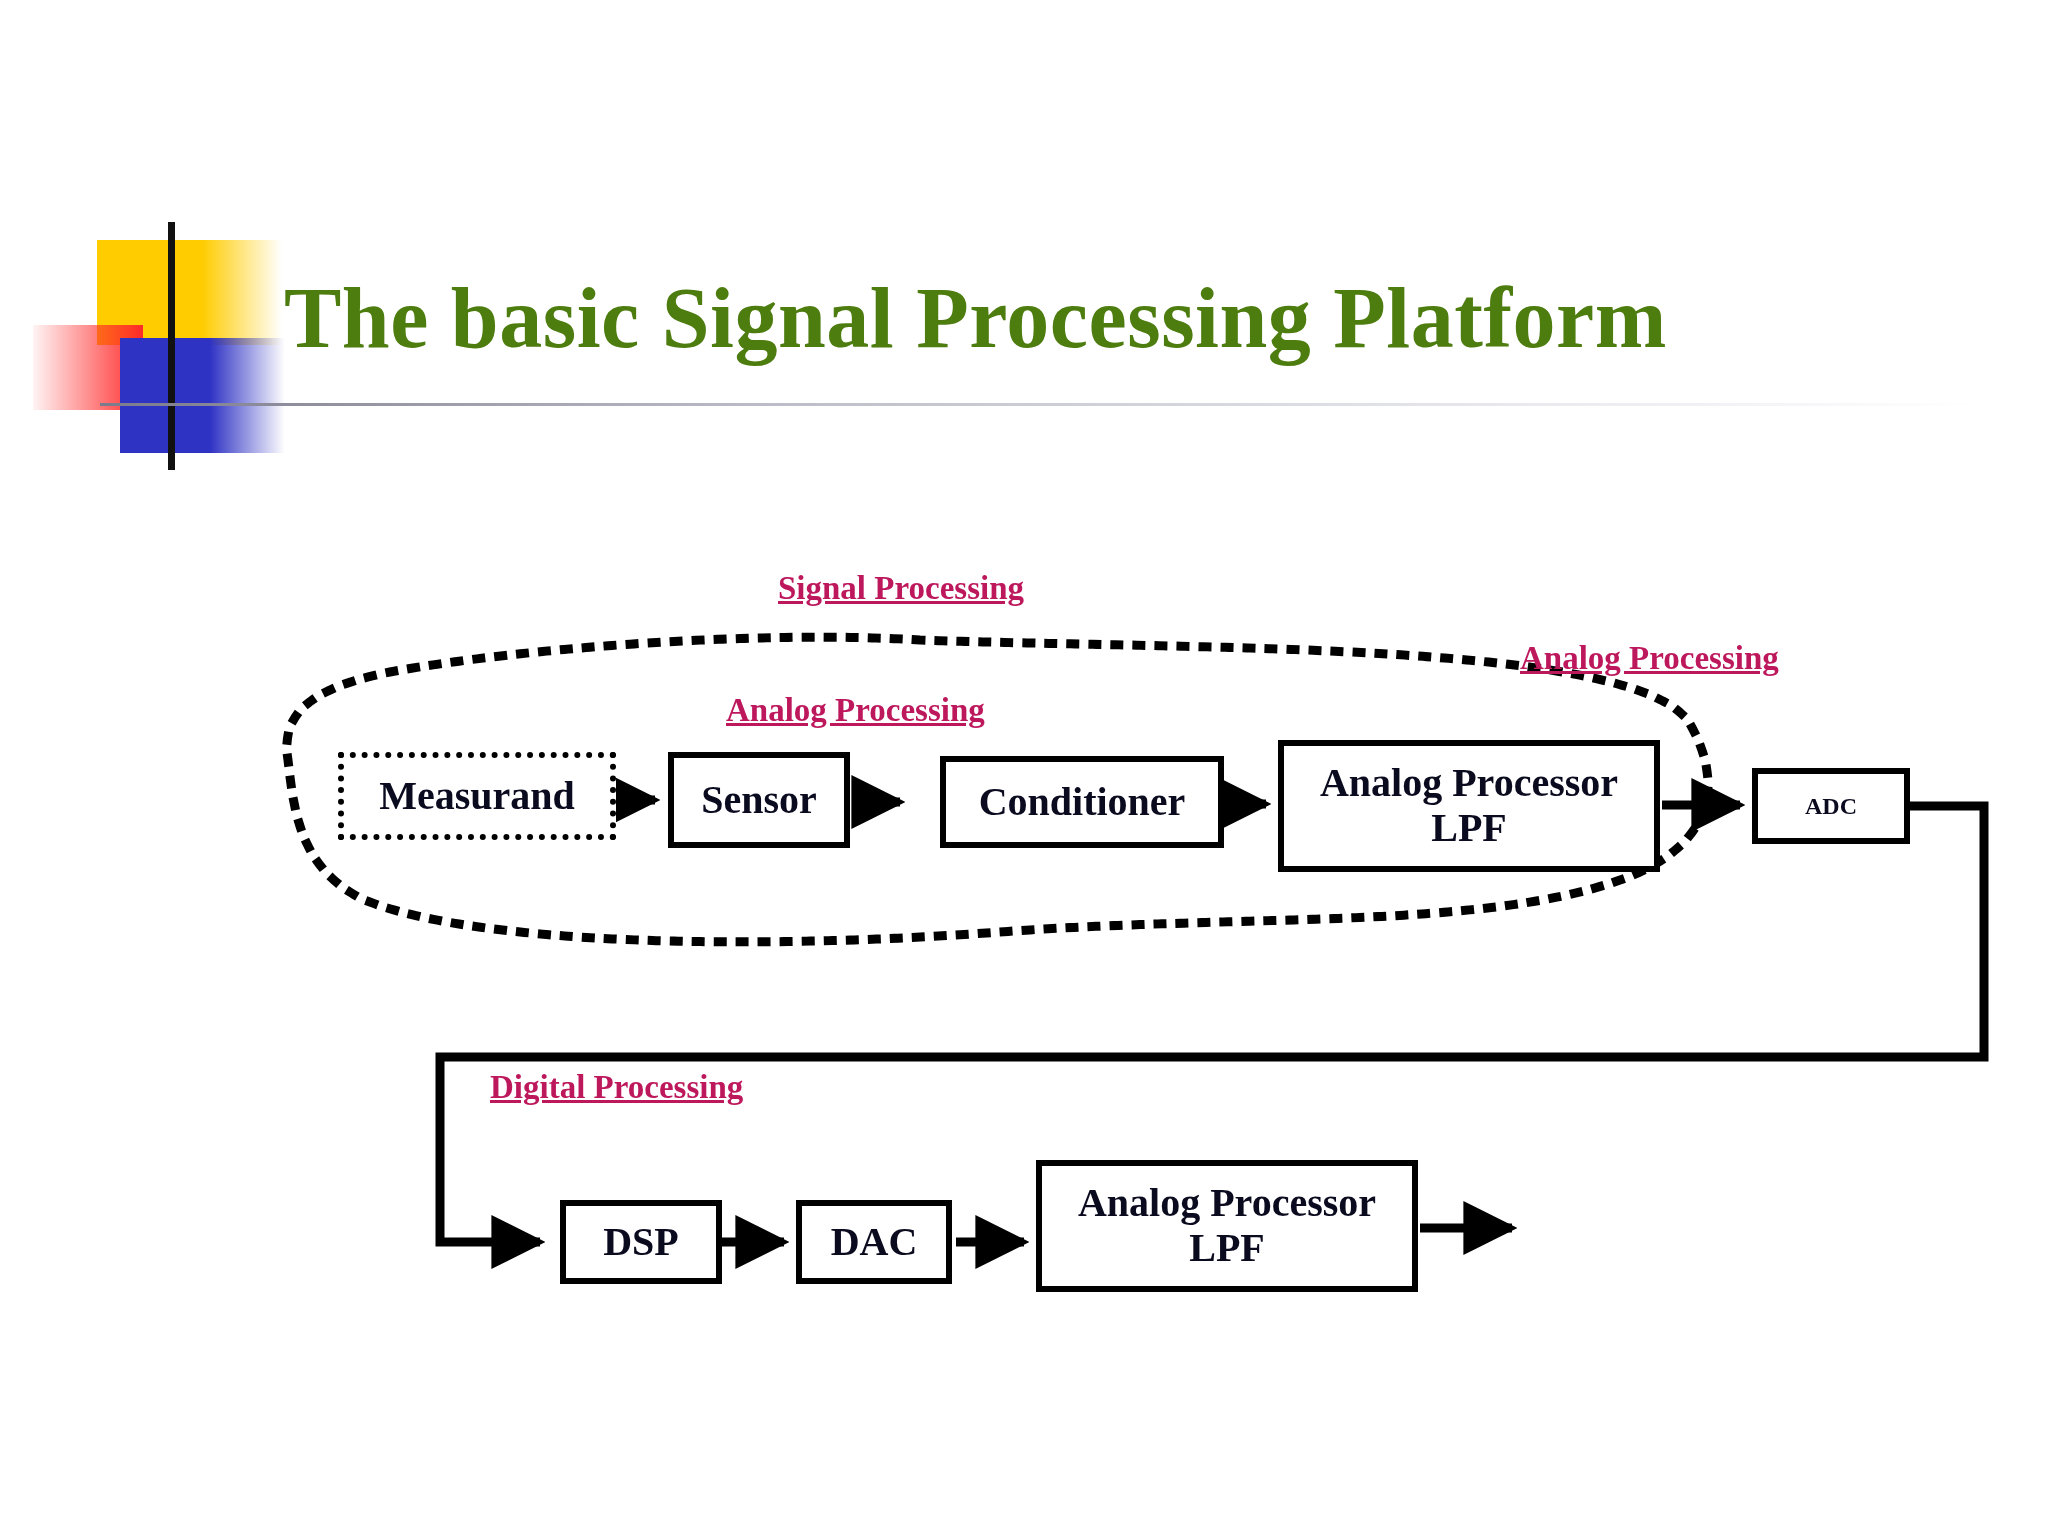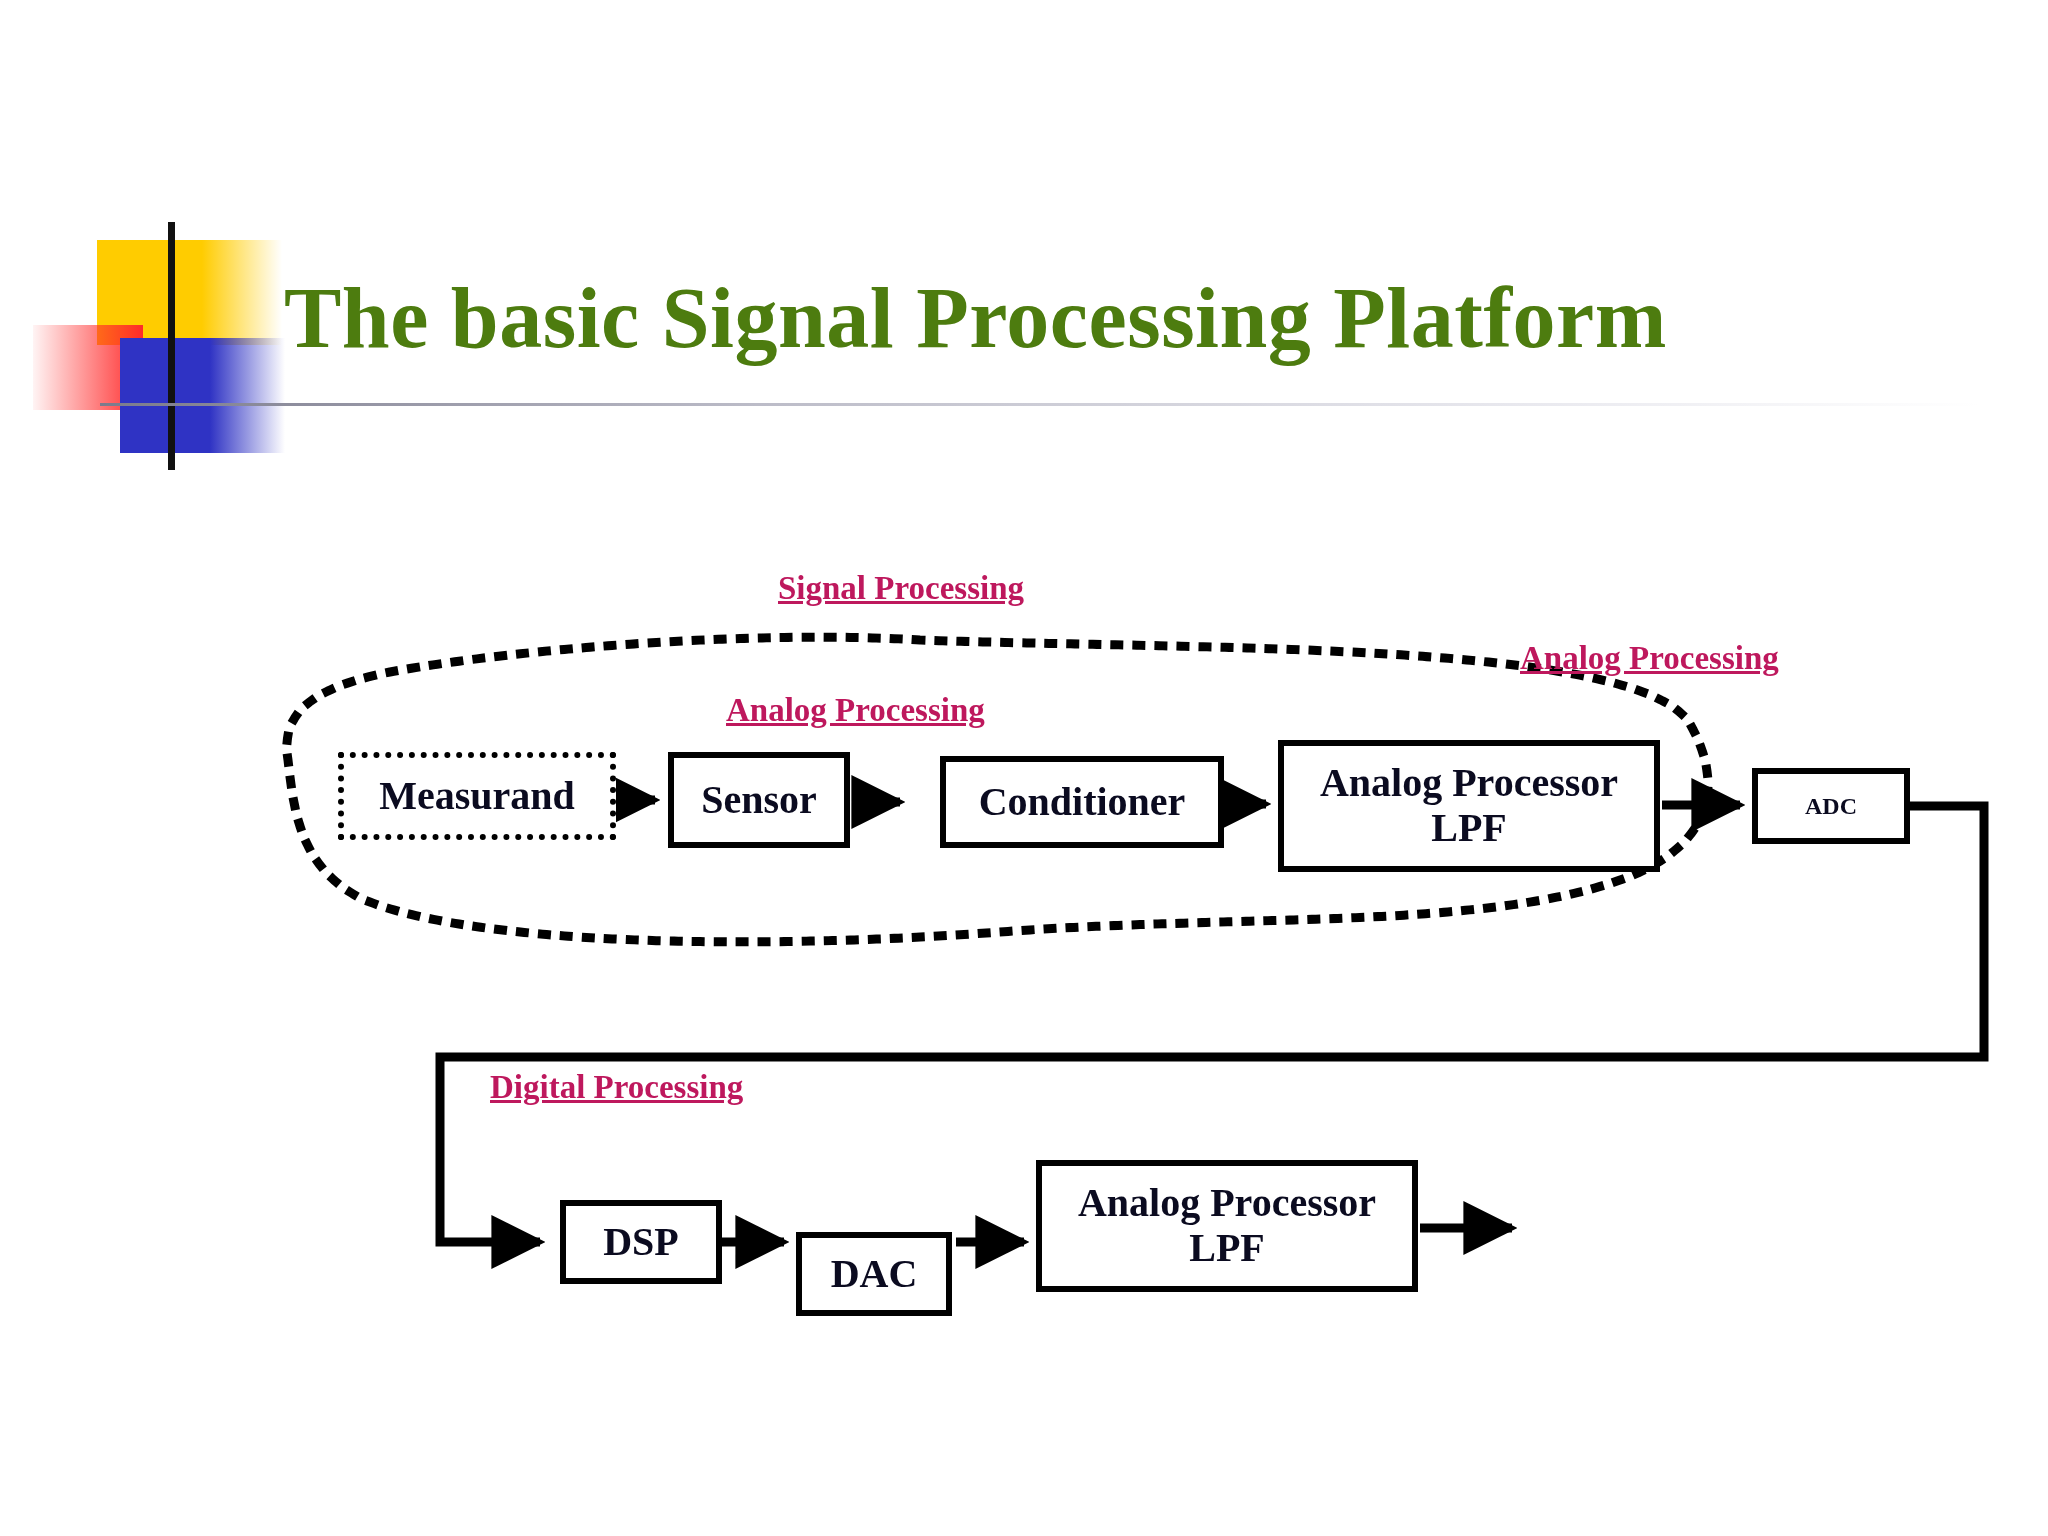--- a/index.html
+++ b/index.html
@@ -134,21 +134,21 @@
     text-decoration: underline;
   }
 
   
   #node-measurand { left: 338px; top: 752px; width: 278px; height: 88px; font-size: 40px; }
   #node-sensor    { left: 668px; top: 752px; width: 182px; height: 96px; font-size: 40px; }
   #node-conditioner { left: 912px; top: 756px; width: 284px; height: 92px; font-size: 40px; margin-left: 28px; }
   #node-analog-lpf-1 { left: 1278px; top: 740px; width: 382px; height: 132px; font-size: 40px; }
   #node-adc { left: 1752px; top: 768px; width: 158px; height: 76px; font-size: 24px; }
   #node-dsp { left: 552px; top: 1200px; width: 162px; height: 84px; font-size: 40px; margin-left: 8px; }
-  #node-dac { left: 796px; top: 1200px; width: 156px; height: 84px; font-size: 40px; margin-top: 32px; }
+  #node-dac { left: 796px; top: 1200px; width: 156px; height: 84px; font-size: 40px; }
   #node-analog-lpf-2 { left: 1036px; top: 1160px; width: 382px; height: 132px; font-size: 40px; }
 
   
   #label-signal-processing { left: 778px; top: 570px; }
   #label-analog-processing-1 { left: 726px; top: 692px; }
   #label-analog-processing-2 { left: 1520px; top: 640px; }
   #label-digital-processing { left: 490px; top: 1069px; }
 </style>
 </head>
 <body>

